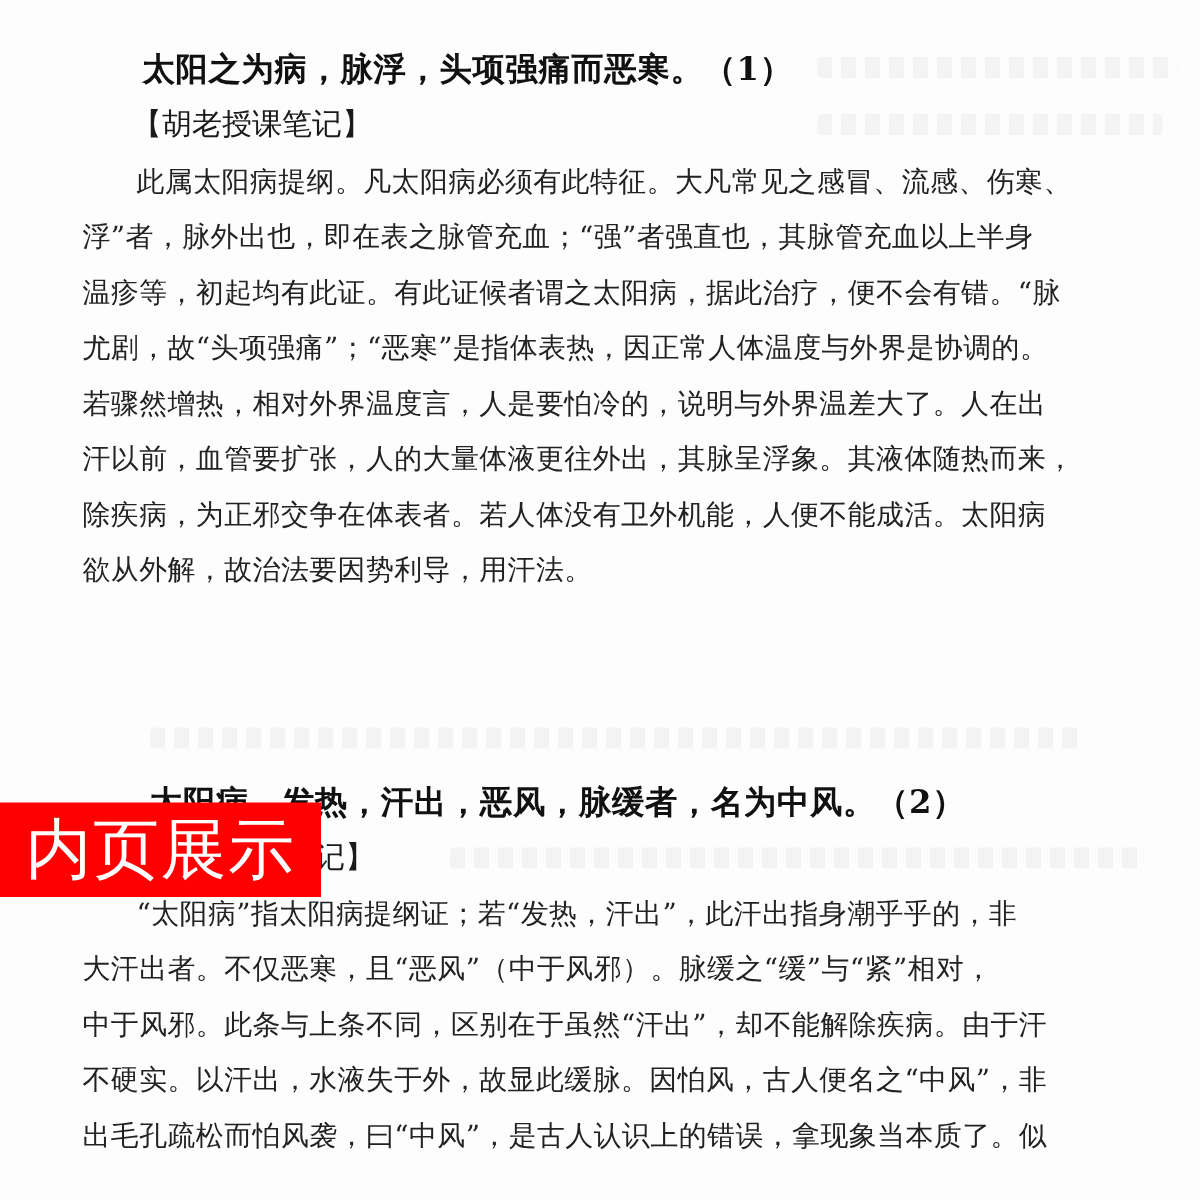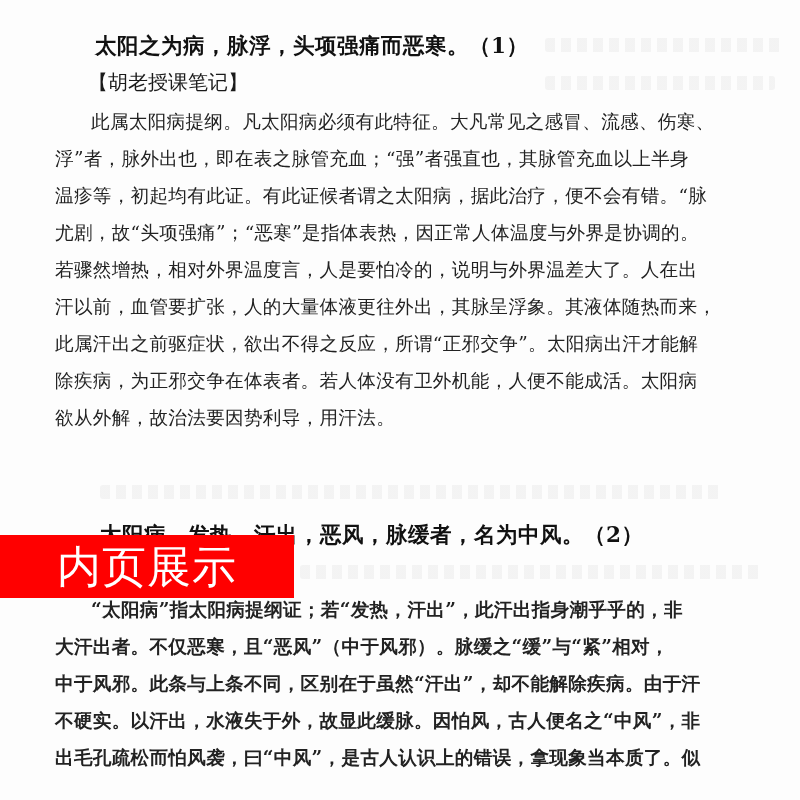--- a/index.html
+++ b/index.html
@@ -58,21 +58,21 @@
       font-size: 18.6px;
       white-space: nowrap;
       letter-spacing: 0.3px;
       color: #222;
     }
     .para .line.indent { padding-left: 36px; }
     .banner {
       position: absolute;
       left: 0;
       top: 535px;
-      width: 294px;
+      width: 214px;
       height: 63px;
       background: #ff0000;
       color: #ffffff;
       font-family: "DejaVu Sans", "Liberation Sans", sans-serif;
       font-size: 44px;
       line-height: 63px;
       text-align: center;
       letter-spacing: 1px;
       white-space: nowrap;
     }
@@ -90,29 +90,28 @@
   <div class="heading" style="left:95px; top:31px;">太阳之为病，脉浮，头项强痛而恶寒。（1）</div>
   <div class="notes-header" style="left:88px; top:69px;">【胡老授课笔记】</div>
 
   <div class="para" style="top:103px;">
     <span class="line indent">此属太阳病提纲。凡太阳病必须有此特征。大凡常见之感冒、流感、伤寒、</span>
     <span class="line">浮”者，脉外出也，即在表之脉管充血；“强”者强直也，其脉管充血以上半身</span>
     <span class="line">温疹等，初起均有此证。有此证候者谓之太阳病，据此治疗，便不会有错。“脉</span>
     <span class="line">尤剧，故“头项强痛”；“恶寒”是指体表热，因正常人体温度与外界是协调的。</span>
     <span class="line">若骤然增热，相对外界温度言，人是要怕冷的，说明与外界温差大了。人在出</span>
     <span class="line">汗以前，血管要扩张，人的大量体液更往外出，其脉呈浮象。其液体随热而来，</span>
-    <span class="line">此属汗出之前驱症状，欲出不得之反应，所谓“正邪交争”。太阳病出汗才能解</span>
     <span class="line">除疾病，为正邪交争在体表者。若人体没有卫外机能，人便不能成活。太阳病</span>
     <span class="line">欲从外解，故治法要因势利导，用汗法。</span>
   </div>
 
   <div class="heading" style="left:100px; top:520px;">太阳病，发热，汗出，恶风，脉缓者，名为中风。（2）</div>
   <div class="notes-header" style="left:90px; top:558px;">【胡老授课笔记】</div>
 
-  <div class="para" style="top:591px;font-weight:bold;">
+  <div class="para" style="top:591px;">
     <span class="line indent">“太阳病”指太阳病提纲证；若“发热，汗出”，此汗出指身潮乎乎的，非</span>
     <span class="line">大汗出者。不仅恶寒，且“恶风”（中于风邪）。脉缓之“缓”与“紧”相对，</span>
     <span class="line">中于风邪。此条与上条不同，区别在于虽然“汗出”，却不能解除疾病。由于汗</span>
     <span class="line">不硬实。以汗出，水液失于外，故显此缓脉。因怕风，古人便名之“中风”，非</span>
     <span class="line">出毛孔疏松而怕风袭，曰“中风”，是古人认识上的错误，拿现象当本质了。似</span>
   </div>
 
   <div class="banner">内页展示</div>
 </div>
 

